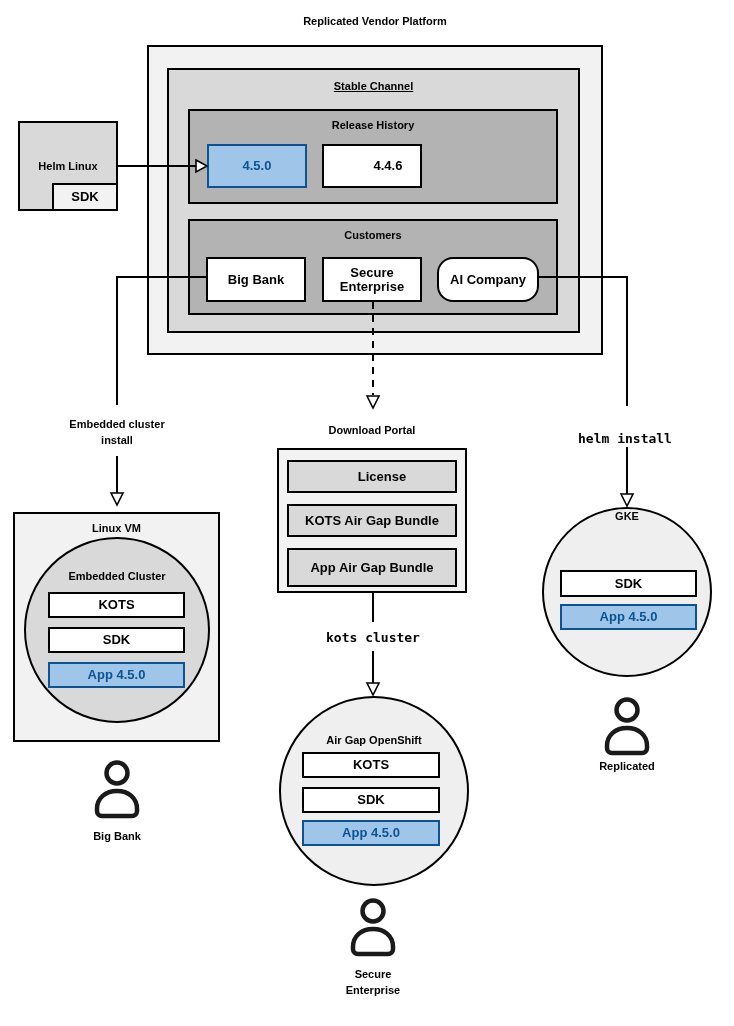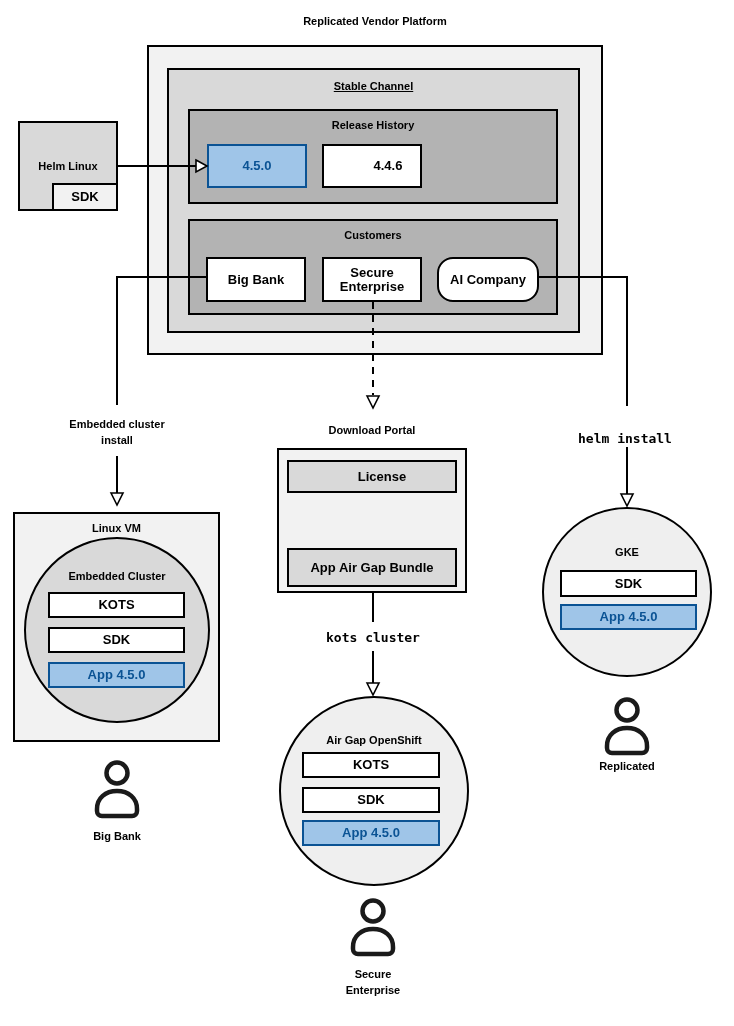--- a/index.html
+++ b/index.html
@@ -72,39 +72,40 @@
     <svg width="56" height="62" viewBox="0 0 56 62">
       <circle cx="28" cy="14" r="10.5" fill="none" stroke="#1a1a1a" stroke-width="4.5"></circle>
       <path d="M28,32 c-11.5,0 -20,7 -20,18 v2 a5,5 0 0 0 5,5 h30 a5,5 0 0 0 5,-5 v-2 c0,-11 -8.5,-18 -20,-18 z" fill="none" stroke="#1a1a1a" stroke-width="4.5" stroke-linejoin="round"></path>
     </svg>
   </div>
   <div class="lbl" style="left:37px;top:828px;width:160px;">Big Bank</div>
 
   <div class="lbl" style="left:272px;top:422px;width:200px;">Download Portal</div>
   <div class="box fill-outer" style="left:277px;top:448px;width:190px;height:145px;"></div>
   <div class="cell fill-mid" style="left:287px;top:460px;width:170px;height:33px;background:var(--mid-fill,#d9d9d9);padding-left:20px;">License</div>
+  <div class="cell fill-mid" style="left:287px;top:504px;width:170px;height:33px;background:var(--mid-fill,#d9d9d9);">KOTS Air Gap Bundle</div>
   <div class="cell fill-mid" style="left:287px;top:548px;width:170px;height:39px;background:var(--mid-fill,#d9d9d9);">App Air Gap Bundle</div>
   <div class="lbl mono" style="left:293px;top:630px;width:160px;">kots cluster</div>
   <div class="box fill-circle circle" style="left:279px;top:696px;width:190px;height:190px;"></div>
   <div class="lbl" style="left:279px;top:732px;width:190px;">Air Gap OpenShift</div>
   <div class="cell" style="left:302px;top:752px;width:138px;height:26px;">KOTS</div>
   <div class="cell" style="left:302px;top:787px;width:138px;height:26px;">SDK</div>
   <div class="cell hl" style="left:302px;top:820px;width:138px;height:26px;">App 4.5.0</div>
   <div class="person" style="left:345px;top:897px;">
     <svg width="56" height="62" viewBox="0 0 56 62">
       <circle cx="28" cy="14" r="10.5" fill="none" stroke="#1a1a1a" stroke-width="4.5"></circle>
       <path d="M28,32 c-11.5,0 -20,7 -20,18 v2 a5,5 0 0 0 5,5 h30 a5,5 0 0 0 5,-5 v-2 c0,-11 -8.5,-18 -20,-18 z" fill="none" stroke="#1a1a1a" stroke-width="4.5" stroke-linejoin="round"></path>
     </svg>
   </div>
   <div class="lbl" style="left:293px;top:966px;width:160px;">Secure
 Enterprise</div>
 
   <div class="lbl mono" style="left:545px;top:419px;width:160px;margin-top:12px;">helm install</div>
   <div class="box fill-circle circle" style="left:542px;top:507px;width:170px;height:170px;"></div>
-  <div class="lbl" style="left:542px;top:544px;width:170px;">GKE</div>
+  <div class="lbl" style="left:542px;top:508px;width:170px;">GKE</div>
   <div class="cell" style="left:560px;top:570px;width:137px;height:27px;">SDK</div>
   <div class="cell hl" style="left:560px;top:604px;width:137px;height:26px;">App 4.5.0</div>
   <div class="person" style="left:599px;top:696px;">
     <svg width="56" height="62" viewBox="0 0 56 62">
       <circle cx="28" cy="14" r="10.5" fill="none" stroke="#1a1a1a" stroke-width="4.5"></circle>
       <path d="M28,32 c-11.5,0 -20,7 -20,18 v2 a5,5 0 0 0 5,5 h30 a5,5 0 0 0 5,-5 v-2 c0,-11 -8.5,-18 -20,-18 z" fill="none" stroke="#1a1a1a" stroke-width="4.5" stroke-linejoin="round"></path>
     </svg>
   </div>
   <div class="lbl" style="left:547px;top:758px;width:160px;">Replicated</div>
 

